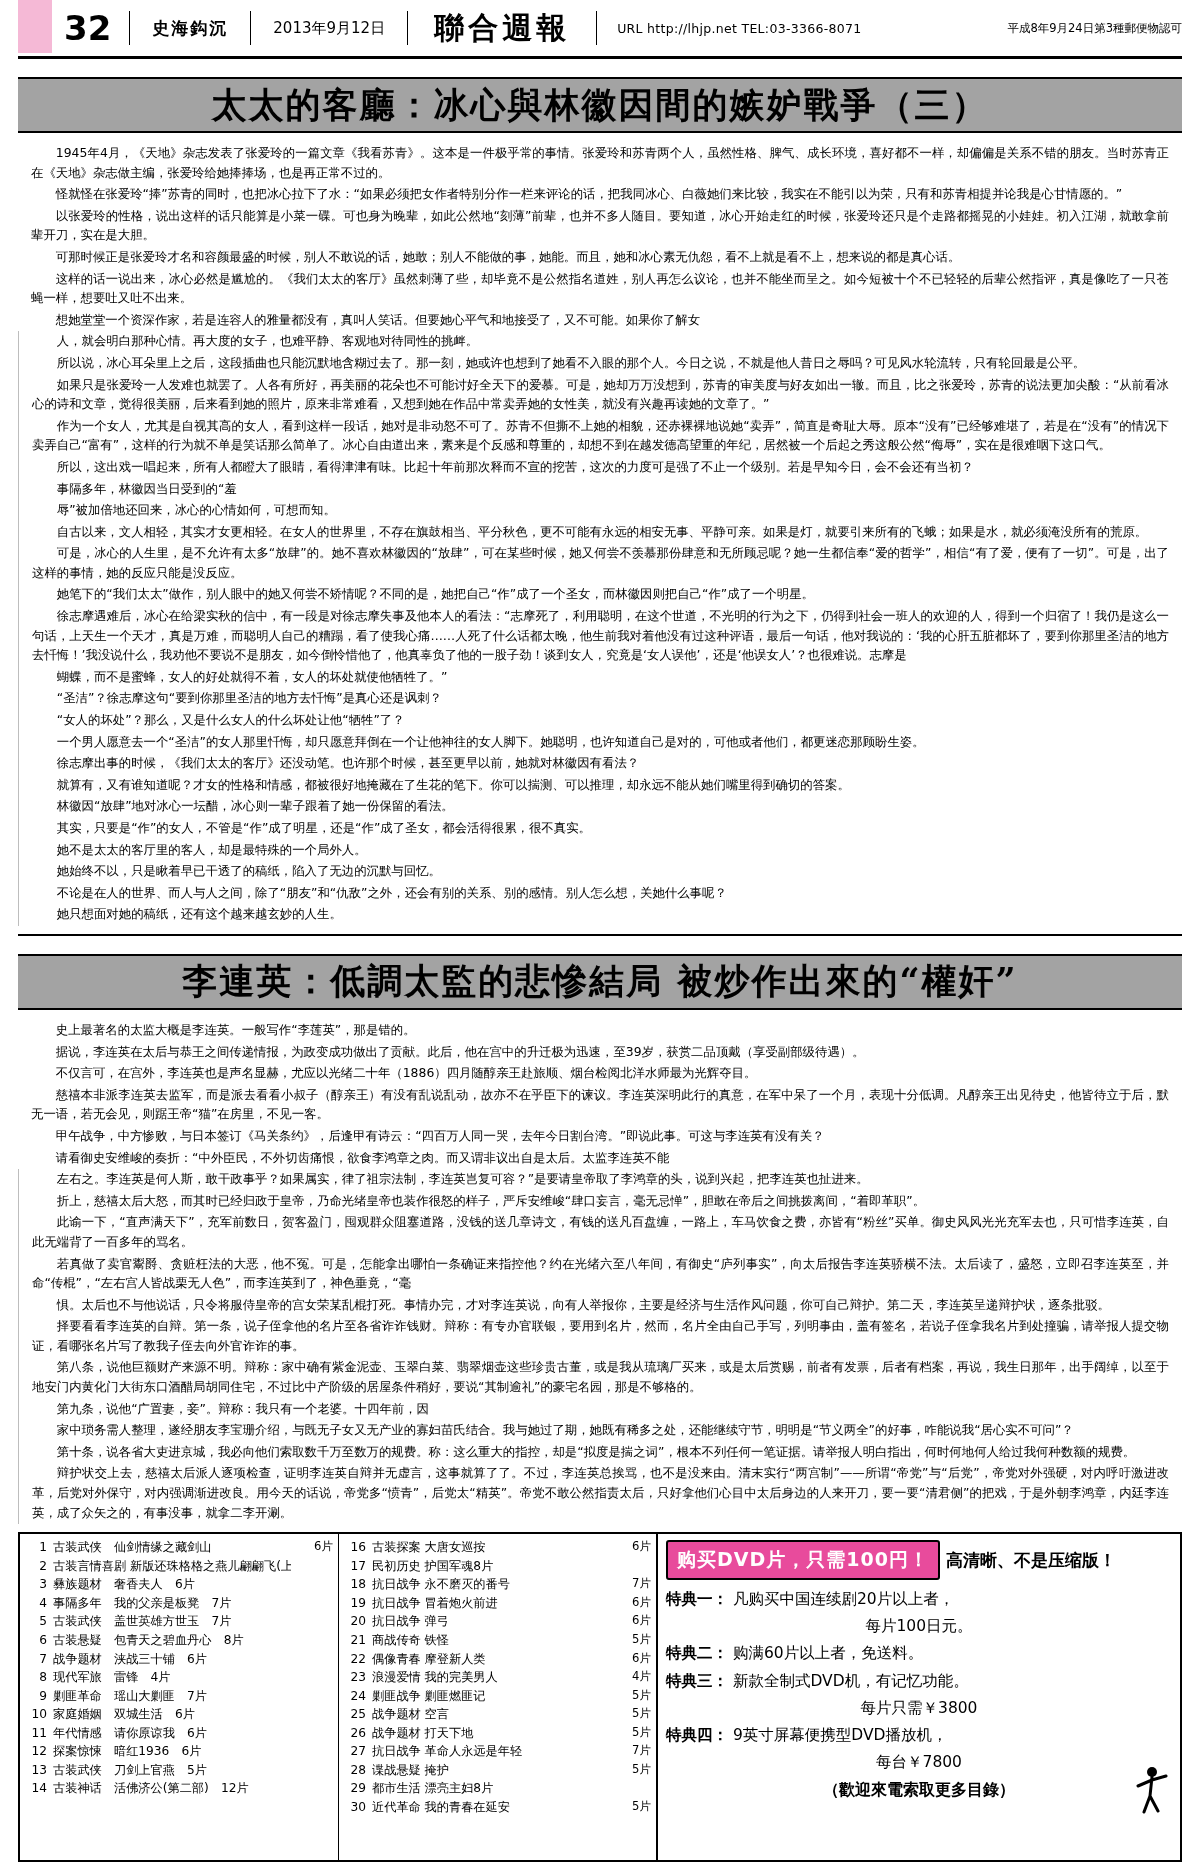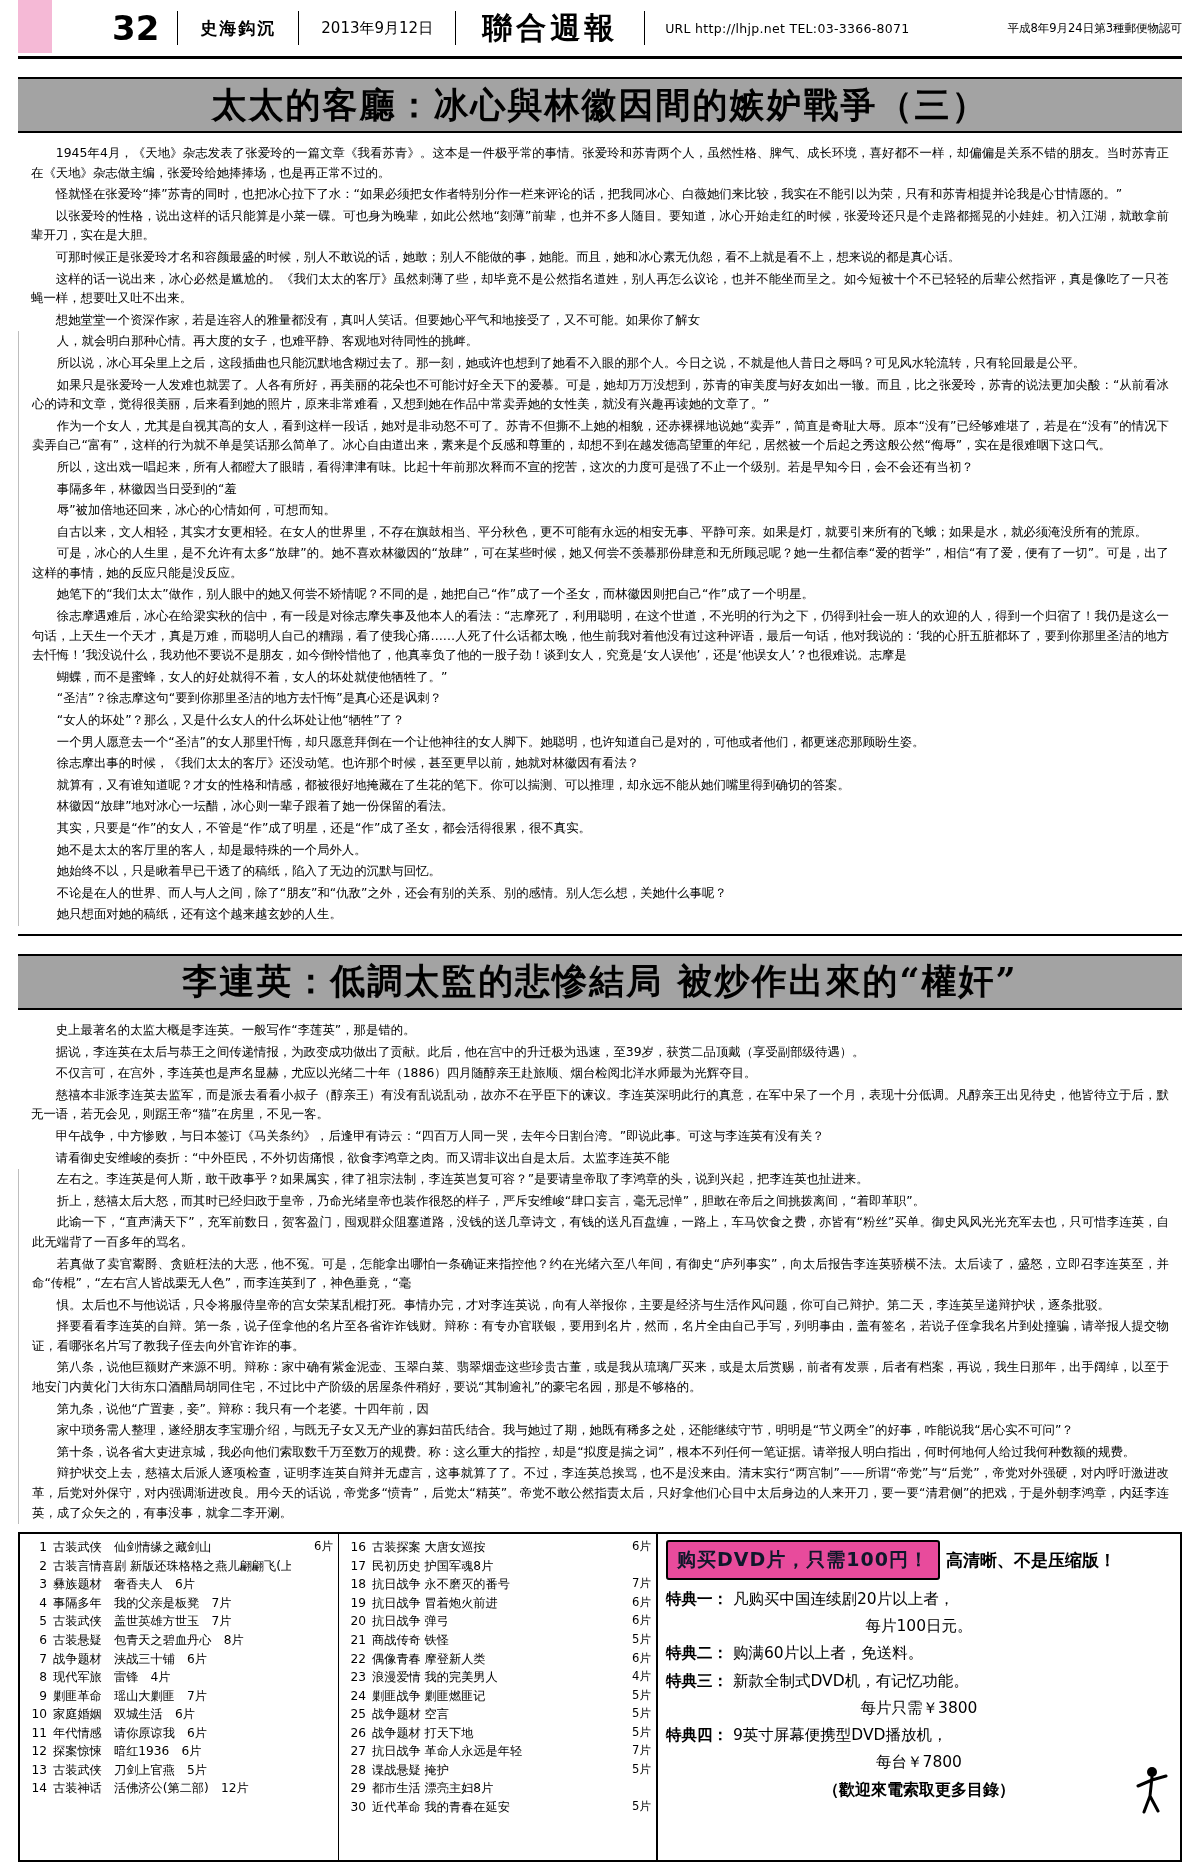--- a/index.html
+++ b/index.html
@@ -1,20 +1,20 @@
 <!DOCTYPE html>
 <html><head>
 <meta charset="utf-8">
 <style>
   html,body{margin:0;padding:0;background:#ffffff;}
   body{width:1200px;height:1870px;font-family:"DejaVu Sans","Liberation Sans",sans-serif;color:#000;}
   .page{position:relative;width:1200px;height:1870px;box-sizing:border-box;padding:0 18px;}
 
   
-  .masthead{position:relative;height:56px;border-bottom:3px solid #000;display:flex;align-items:center;padding-left:48px;}
+  .masthead{position:relative;height:56px;border-bottom:3px solid #000;display:flex;align-items:center;}
   .pagenum{font-size:34px;font-weight:bold;letter-spacing:0;padding-right:18px;font-family:"DejaVu Sans",sans-serif;}
   .mh-sep{width:1px;height:34px;background:#000;}
   .mh-section{font-size:17px;font-weight:bold;padding:0 22px;letter-spacing:2px;}
   .mh-date{font-size:15px;padding:0 22px;font-family:"DejaVu Sans",sans-serif;}
   .mh-title{font-size:30px;font-weight:bold;letter-spacing:4px;padding:0 26px;}
   .mh-url{font-size:12.5px;padding:0 20px;font-family:"DejaVu Sans",sans-serif;letter-spacing:0.3px;}
   .mh-right{font-size:11.5px;margin-left:auto;padding-left:10px;}
   .mh-bar-pink{position:absolute;left:0;top:0;width:34px;height:53px;background:#f5b9d6;}
 
   
@@ -33,21 +33,21 @@
   .listwrap{display:flex;margin-top:8px;border:2px solid #000;height:330px;box-sizing:border-box;}
   .listcol{width:318px;padding:4px 2px 0 2px;box-sizing:border-box;}
   .listcol + .listcol{border-left:1px solid #000;}
   .litem{display:flex;font-size:12.2px;line-height:1.52;padding:0 3px;}
   .lnum{width:22px;text-align:right;padding-right:6px;font-family:"DejaVu Sans",sans-serif;}
   .ltitle{flex:1;white-space:nowrap;overflow:hidden;}
   .lqty{width:42px;text-align:right;font-size:11.6px;}
 
   .adbox{flex:1;position:relative;padding:6px 8px;box-sizing:border-box;border-left:2px solid #000;}
   .ad-top{display:flex;align-items:center;gap:6px;margin-bottom:6px;}
-  .ad-burst{background:#e84b9c;color:#0f172a;font-weight:bold;font-size:19px;padding:5px 9px;border-radius:3px;
+  .ad-burst{background:#e84b9c;color:#ffffff;font-weight:bold;font-size:19px;padding:5px 9px;border-radius:3px;
             border:2px solid #000;letter-spacing:1px;white-space:nowrap;}
   .ad-hd{font-size:17px;font-weight:bold;white-space:nowrap;}
   .ad-line{font-size:15.5px;line-height:1.75;white-space:nowrap;}
   .ad-line .lbl{font-weight:bold;}
   .ad-center{text-align:center;font-size:15.5px;line-height:1.75;}
   .ad-foot{text-align:center;font-size:16px;font-weight:bold;margin-top:4px;}
   .dancer{position:absolute;right:10px;bottom:36px;width:40px;height:60px;}
 
   
   .footer{margin-top:8px;border-top:3px solid #000;border-bottom:3px solid #000;height:54px;display:flex;align-items:center;padding:0 6px;box-sizing:border-box;}

